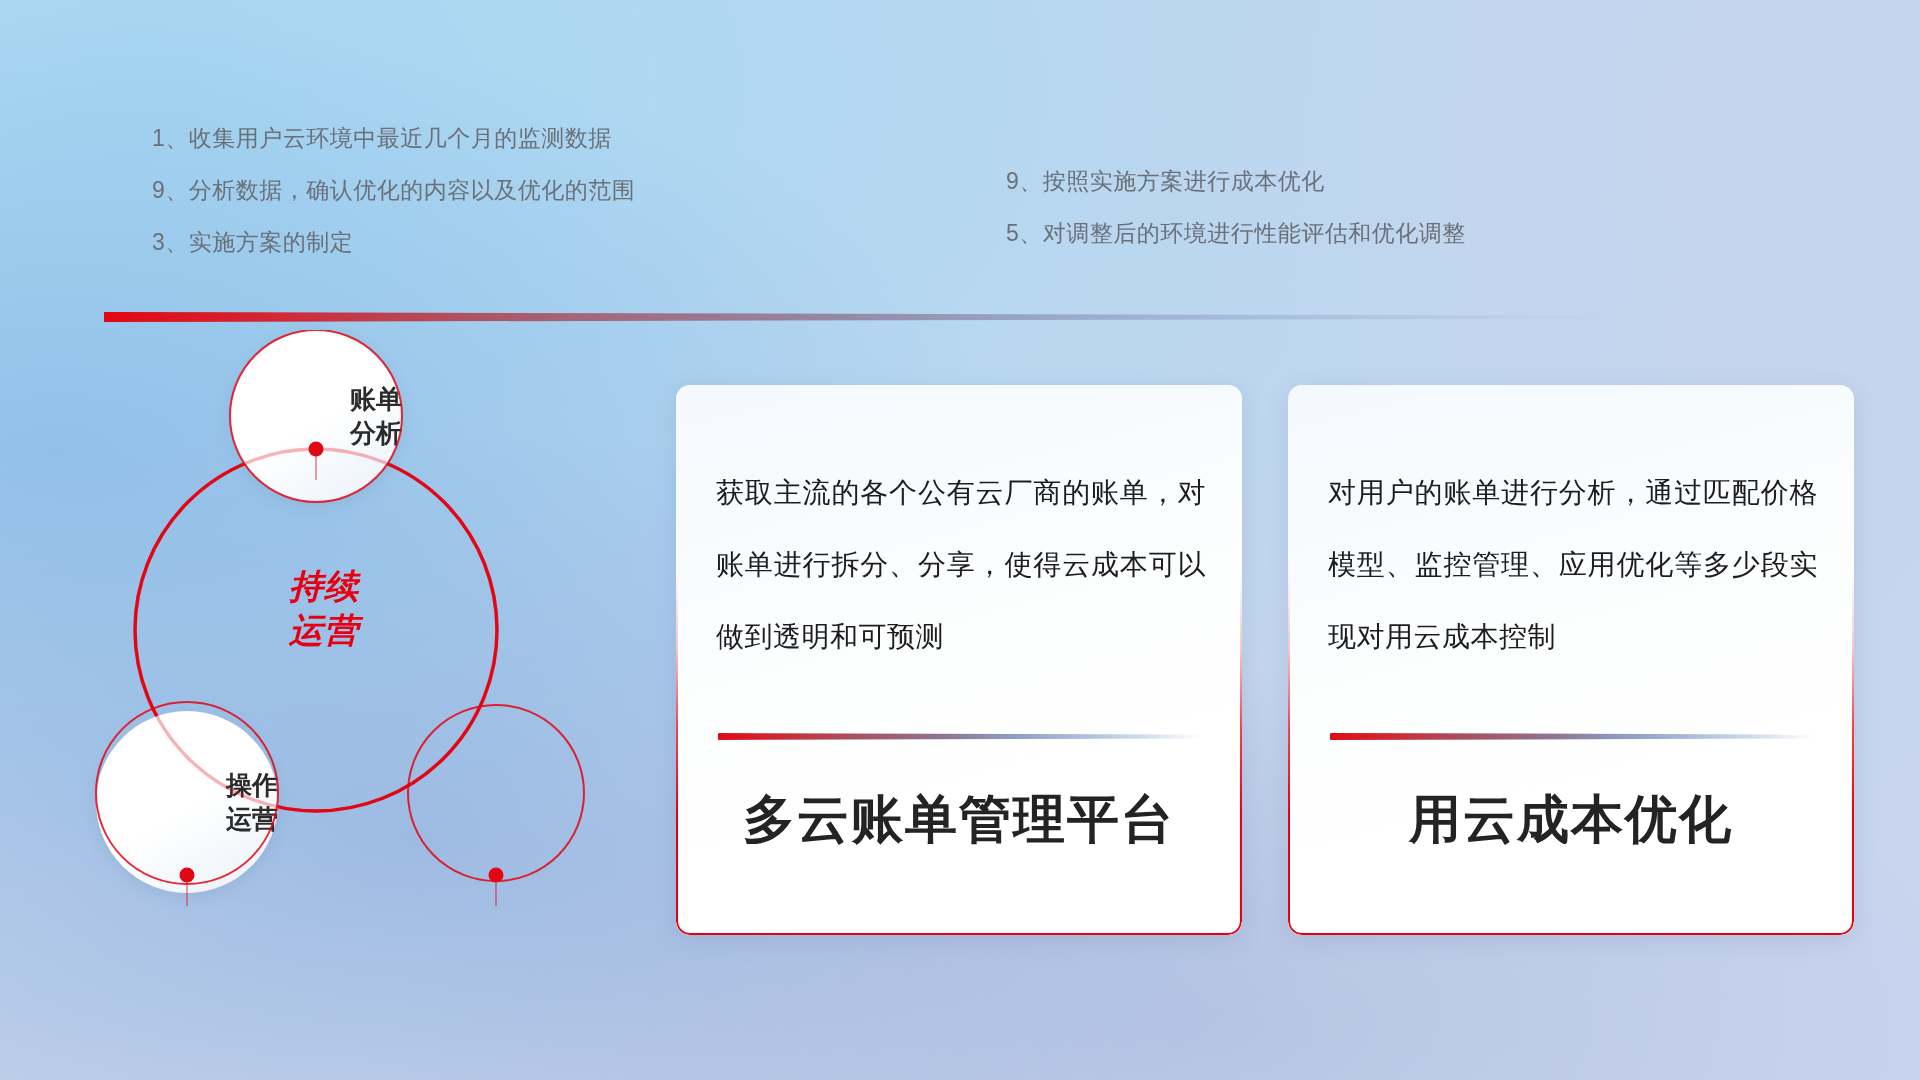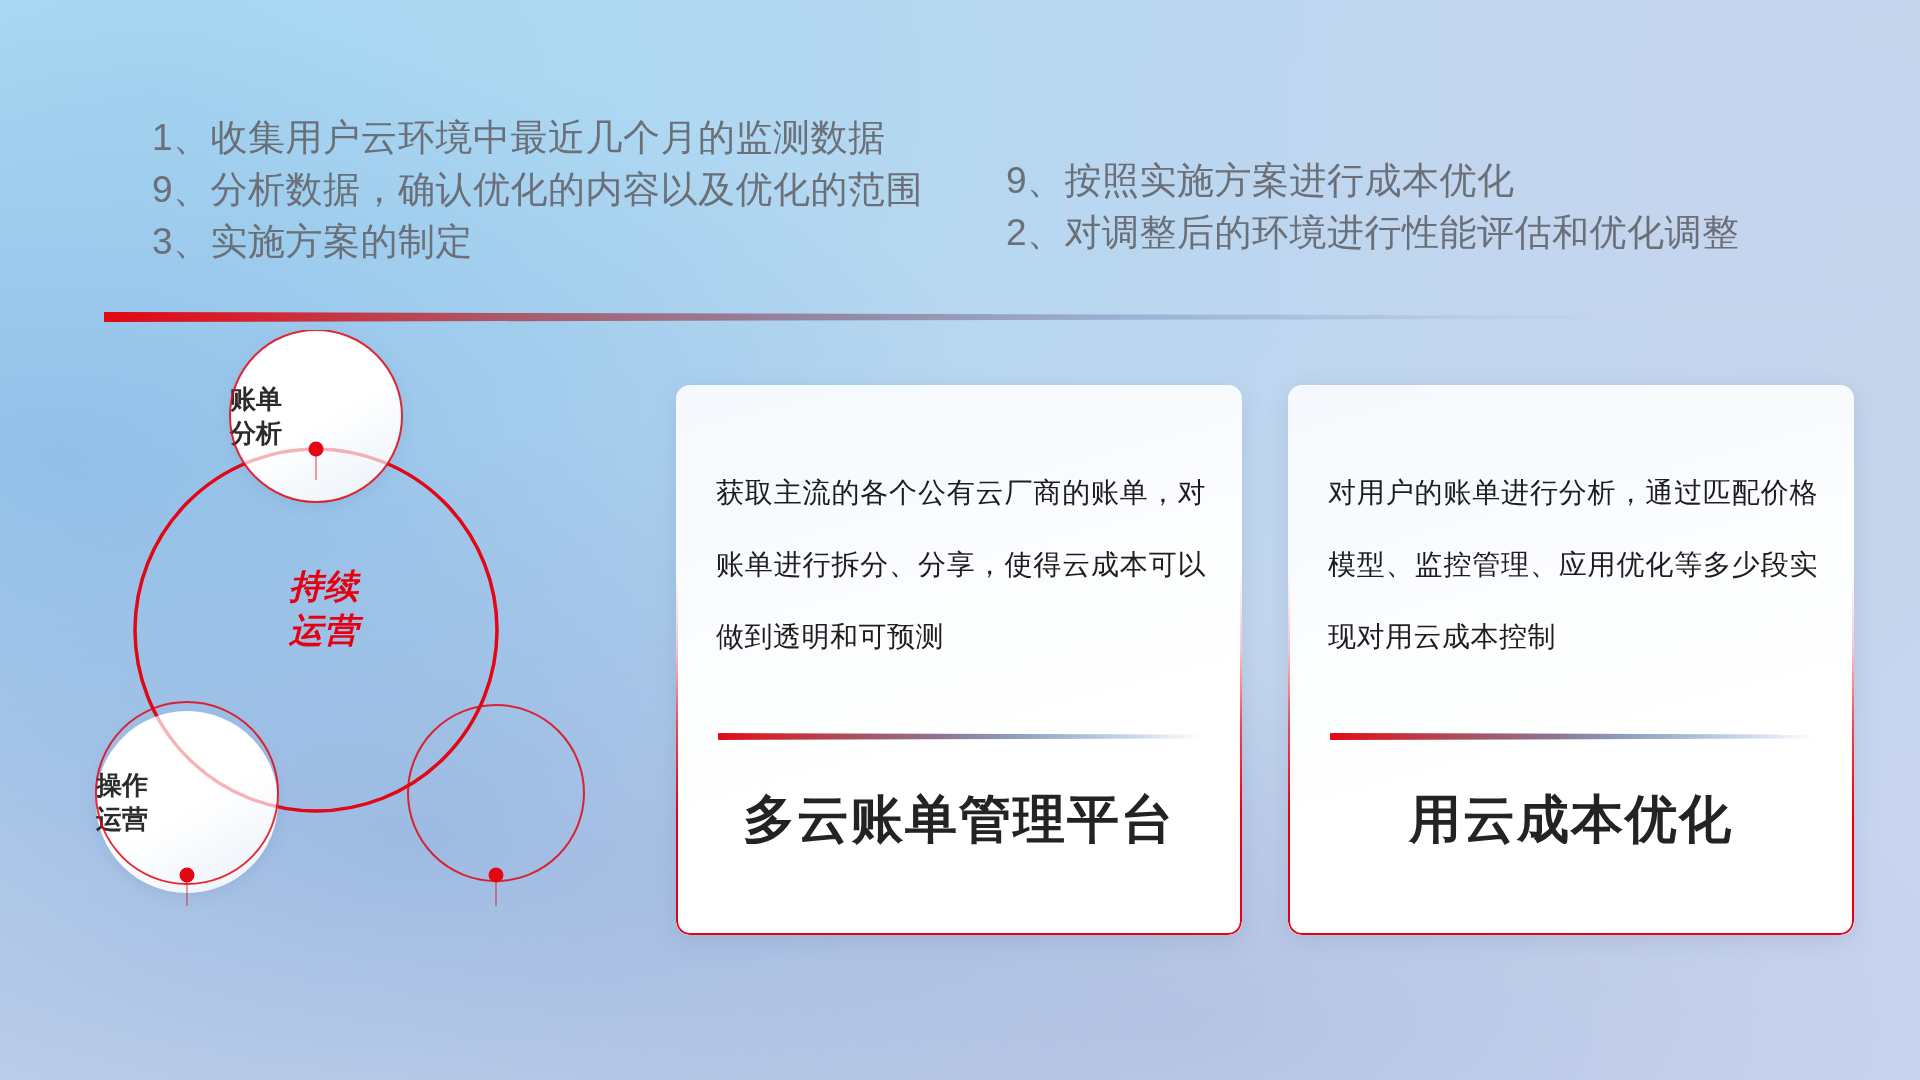--- a/index.html
+++ b/index.html
@@ -29,21 +29,21 @@
     pointer-events:none;
     background:
       radial-gradient(70% 55% at 62% 95%, rgba(150,166,210,0.35) 0%, rgba(150,166,210,0) 60%),
       radial-gradient(55% 45% at 96% 12%, rgba(200,212,238,0.45) 0%, rgba(200,212,238,0) 70%);
   }
 
   
   .steps {
     position: absolute;
     color: #6b7078;
-    font-size: 37px;
+    font-size: 23px;
     line-height: 52px;
     letter-spacing: 0.5px;
     white-space: nowrap;
     z-index: 5;
   }
   #steps-left  { left: 152px; top: 112px; }
   #steps-right { left: 1006px; top: 155px; }
   .step-line { display:block; }
 
   
@@ -60,21 +60,21 @@
     left: 88px; top: 330px;
     width: 560px; height: 630px;
     z-index: 6;
   }
   .bubble {
     position: absolute;
     border-radius: 50%;
     background:
       linear-gradient(150deg, #ffffff 0%, #ffffff 52%, #f4f8fc 76%, #e8f1fa 100%);
     box-shadow: 0 4px 16px rgba(90,120,160,0.18);
-    display: flex; align-items: center; justify-content: flex-start;
+    display: flex; align-items: center; justify-content: flex-end;
     text-align: center;
     color: #2b2b2b;
     font-weight: bold;
     font-size: 26px;
     line-height: 34px;
     z-index: 3;
   }
   #bubble-top  { left: 142px; top: 0px;   width: 172px; height: 172px; }
   #bubble-left { left: 8px;   top: 381px; width: 182px; height: 182px; }
   #bubble-right{ left: 320px; top: 375px; width: 176px; height: 176px; }
@@ -174,21 +174,21 @@
 <div id="stage">
 
   <div class="steps" id="steps-left">
     <span class="step-line">1、收集用户云环境中最近几个月的监测数据</span>
     <span class="step-line">9、分析数据，确认优化的内容以及优化的范围</span>
     <span class="step-line">3、实施方案的制定</span>
   </div>
 
   <div class="steps" id="steps-right">
     <span class="step-line">9、按照实施方案进行成本优化</span>
-    <span class="step-line">2、对调整后的环境进行性能评估和优化调整</span>
+    <span class="step-line">5、对调整后的环境进行性能评估和优化调整</span>
   </div>
 
   <svg id="top-divider" viewBox="0 0 1760 12" preserveAspectRatio="none">
     <defs>
       <linearGradient id="divGrad" x1="0" y1="0" x2="1" y2="0">
         <stop offset="0%" stop-color="#e30613" stop-opacity="1"></stop>
         <stop offset="9%" stop-color="#d4222e" stop-opacity="0.98"></stop>
         <stop offset="24%" stop-color="#a9505f" stop-opacity="0.9"></stop>
         <stop offset="42%" stop-color="#8b7693" stop-opacity="0.8"></stop>
         <stop offset="58%" stop-color="#8ea1c6" stop-opacity="0.7"></stop>

